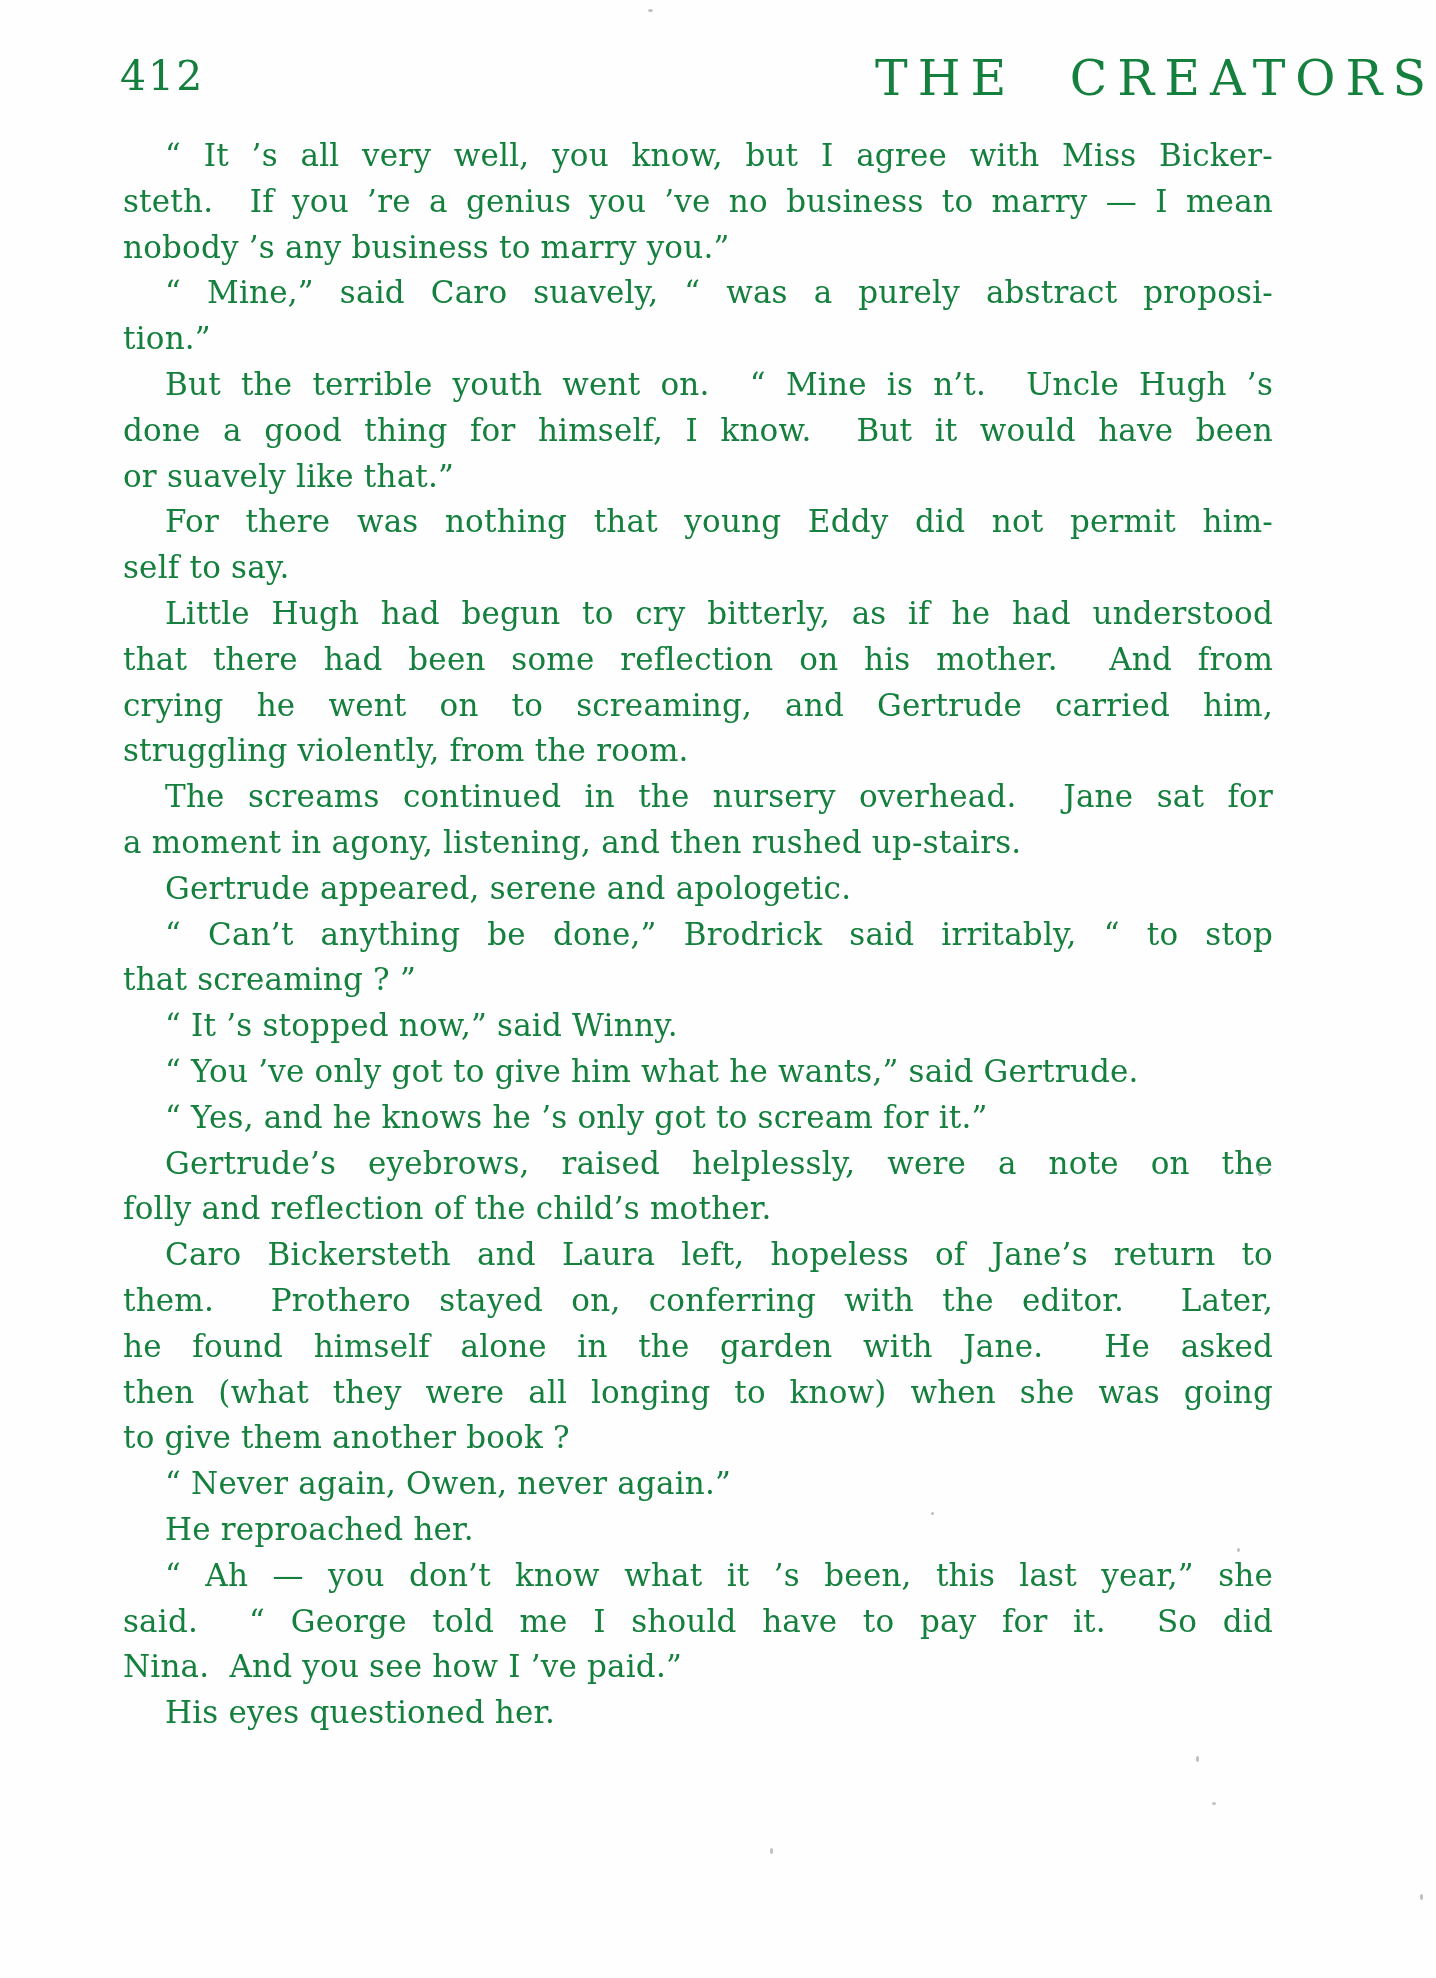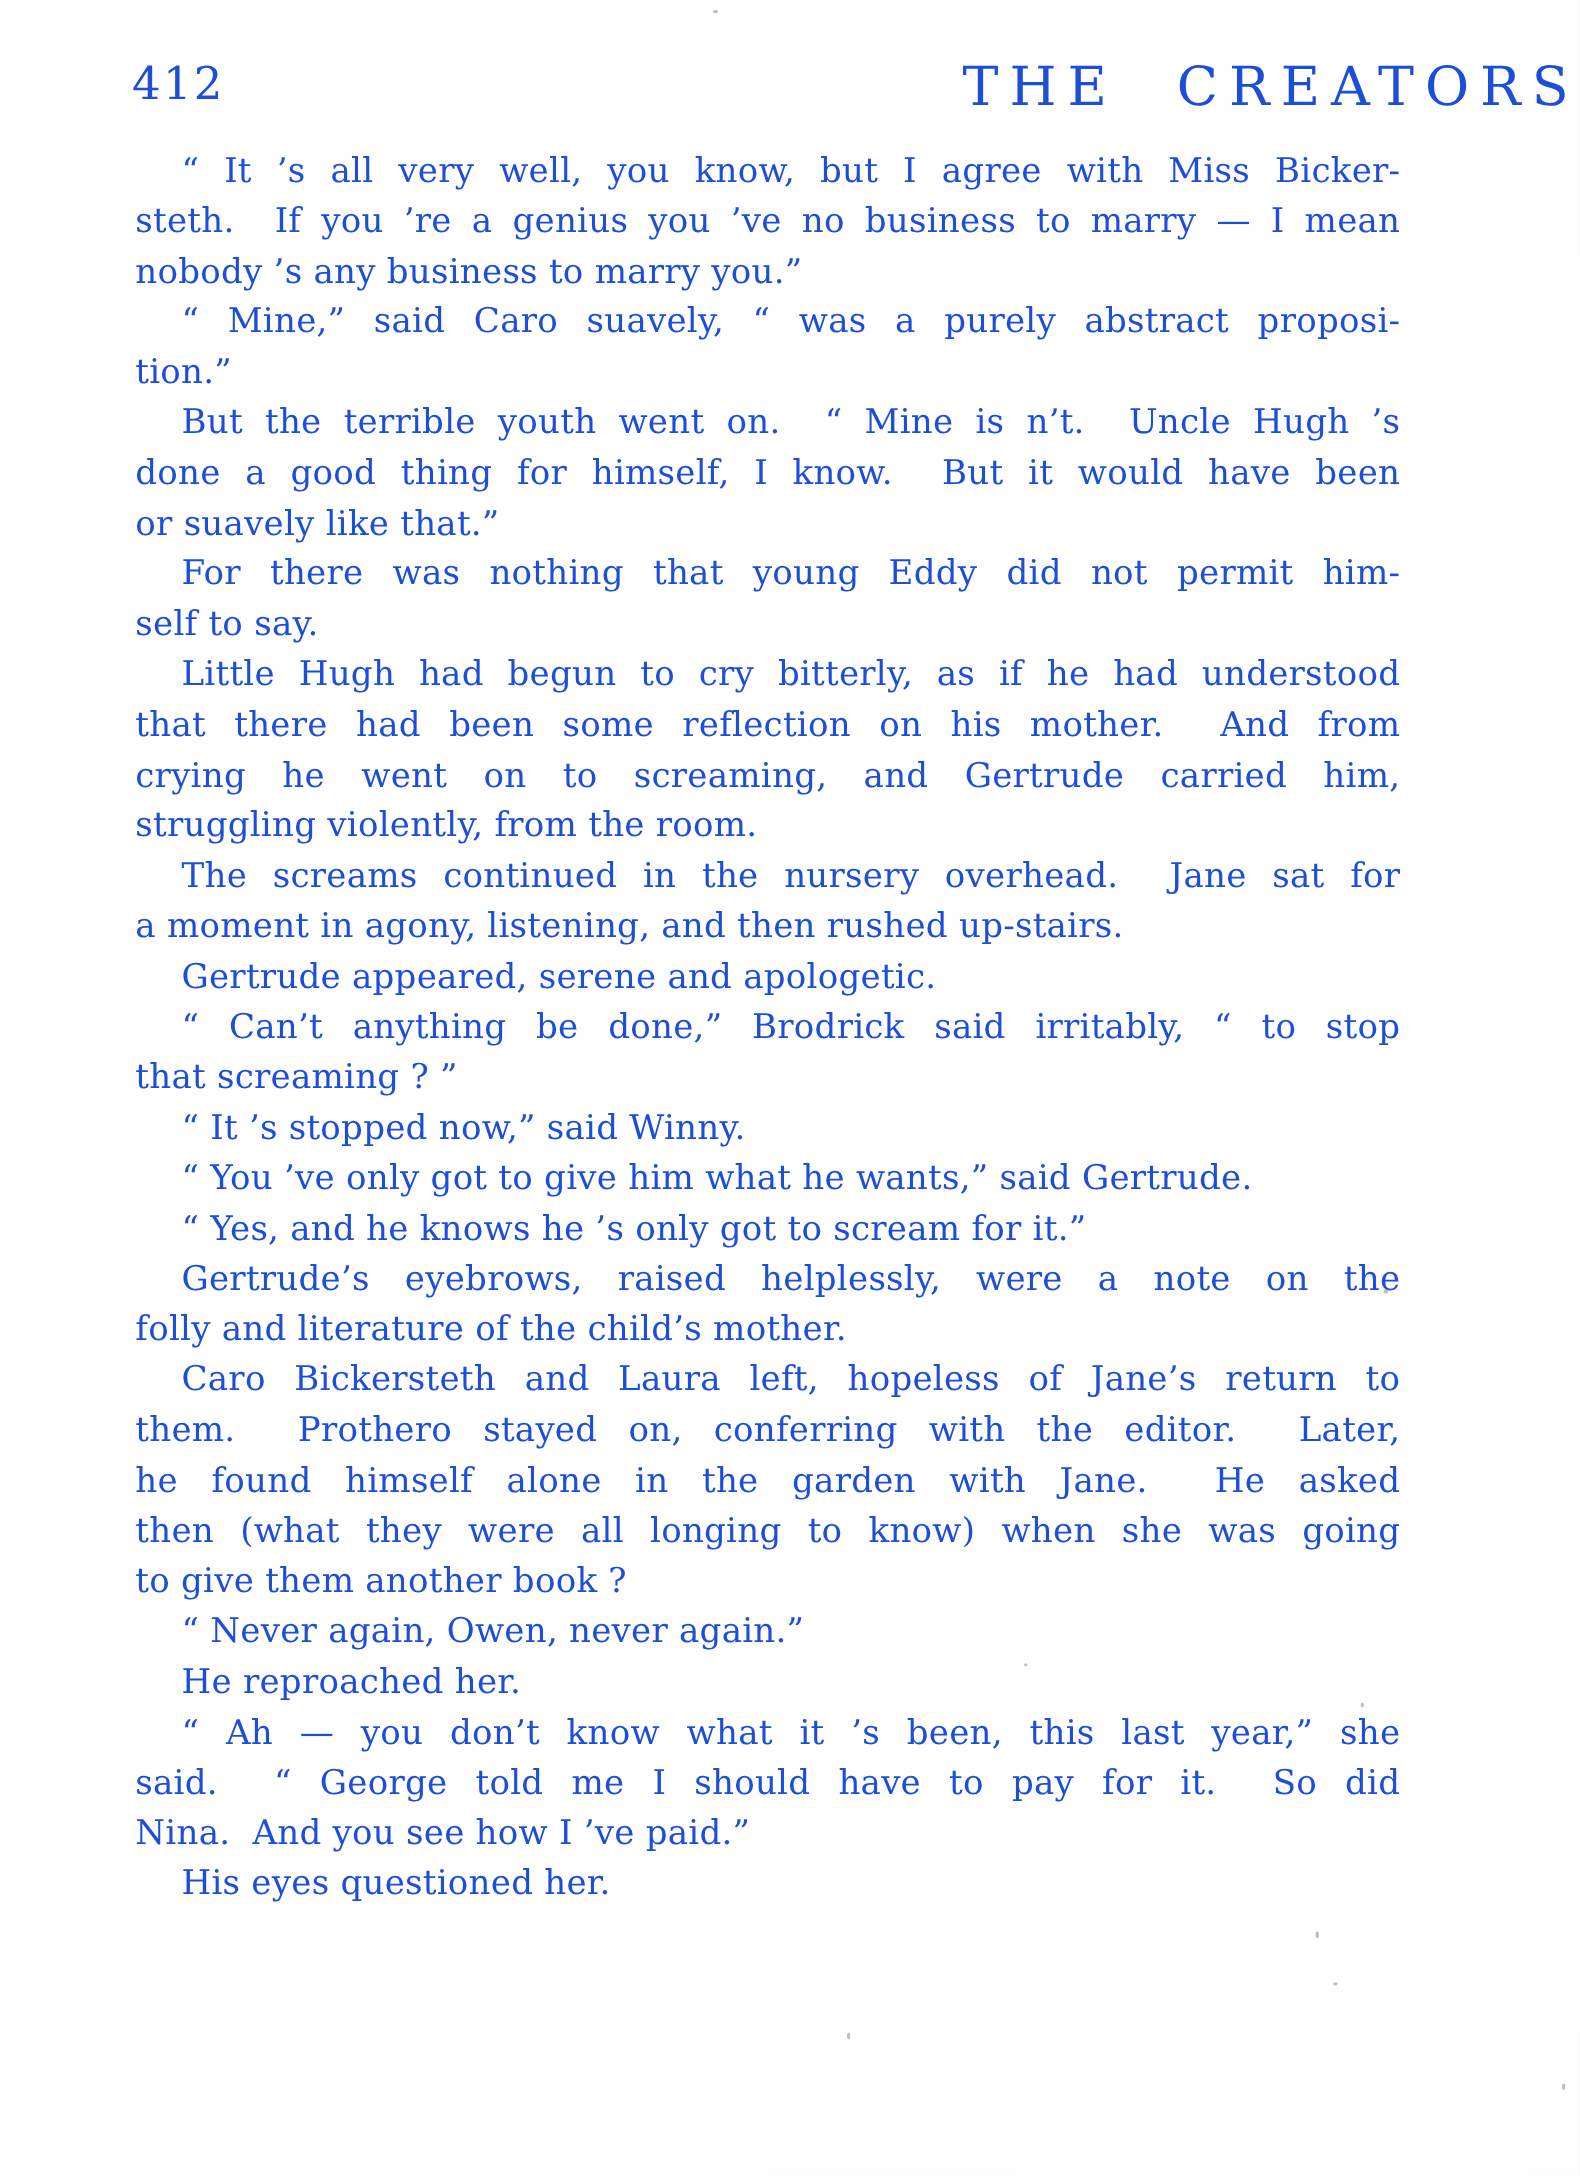--- a/index.html
+++ b/index.html
@@ -5,21 +5,21 @@
   html, body { margin: 0; padding: 0; }
   body {
     width: 1436px; height: 1978px;
     background: #f4f4f2;
     font-family: "DejaVu Serif", "Liberation Serif", serif;
   }
   .page {
     position: relative;
     width: 1436px; height: 1978px;
     background: #fefefe;
-    color: #1d4ed8;
+    color: #15803d;
     overflow: hidden;
   }
   
   .page-header {
     position: absolute;
     top: 50px; left: 0; right: 0;
     height: 48px;
   }
   .page-number {
     position: absolute;
@@ -90,21 +90,21 @@
       <div class="line last">struggling violently, from the room.</div>
       <div class="line first">The screams continued in the nursery overhead.&nbsp; Jane sat for</div>
       <div class="line last">a moment in agony, listening, and then rushed up-stairs.</div>
       <div class="line first last">Gertrude appeared, serene and apologetic.</div>
       <div class="line first">“ Can’t anything be done,” Brodrick said irritably, “ to stop</div>
       <div class="line last">that screaming ? ”</div>
       <div class="line first last">“ It ’s stopped now,” said Winny.</div>
       <div class="line first last">“ You ’ve only got to give him what he wants,” said Gertrude.</div>
       <div class="line first last">“ Yes, and he knows he ’s only got to scream for it.”</div>
       <div class="line first">Gertrude’s eyebrows, raised helplessly, were a note on the</div>
-      <div class="line last">folly and literature of the child’s mother.</div>
+      <div class="line last">folly and reflection of the child’s mother.</div>
       <div class="line first">Caro Bickersteth and Laura left, hopeless of Jane’s return to</div>
       <div class="line">them.&nbsp; Prothero stayed on, conferring with the editor.&nbsp; Later,</div>
       <div class="line">he found himself alone in the garden with Jane.&nbsp; He asked</div>
       <div class="line">then (what they were all longing to know) when she was going</div>
       <div class="line last">to give them another book ?</div>
       <div class="line first last">“ Never again, Owen, never again.”</div>
       <div class="line first last">He reproached her.</div>
       <div class="line first">“ Ah — you don’t know what it ’s been, this last year,” she</div>
       <div class="line">said.&nbsp; “ George told me I should have to pay for it.&nbsp; So did</div>
       <div class="line last">Nina.&nbsp; And you see how I ’ve paid.”</div>

